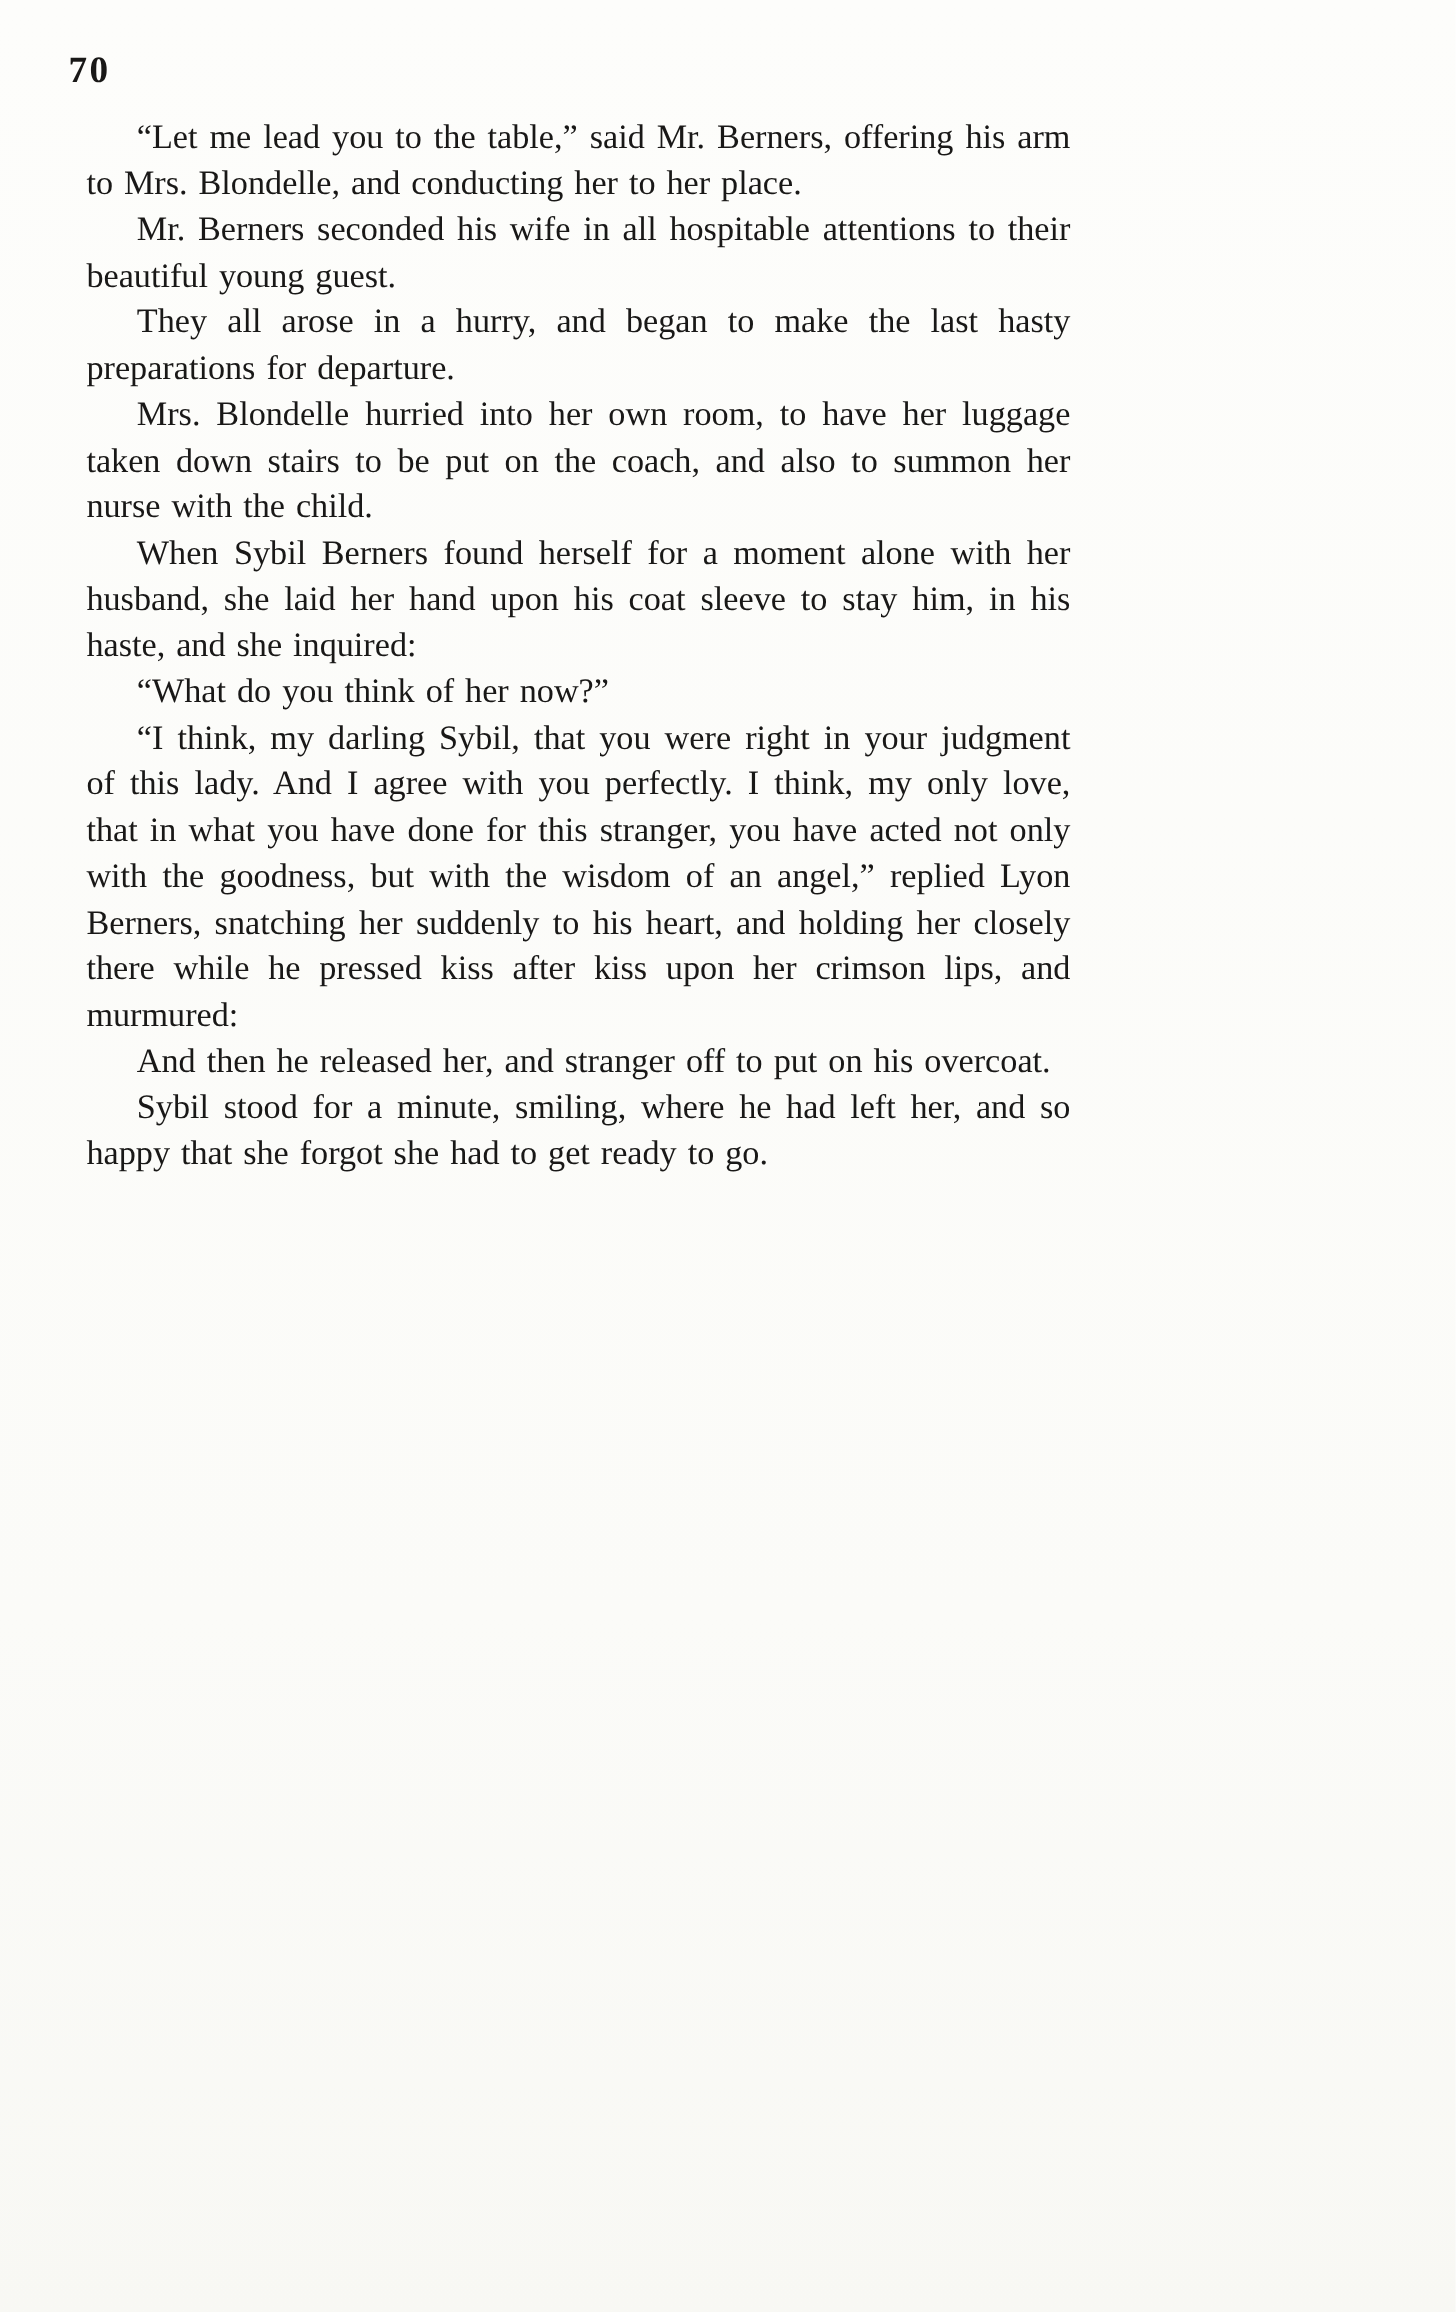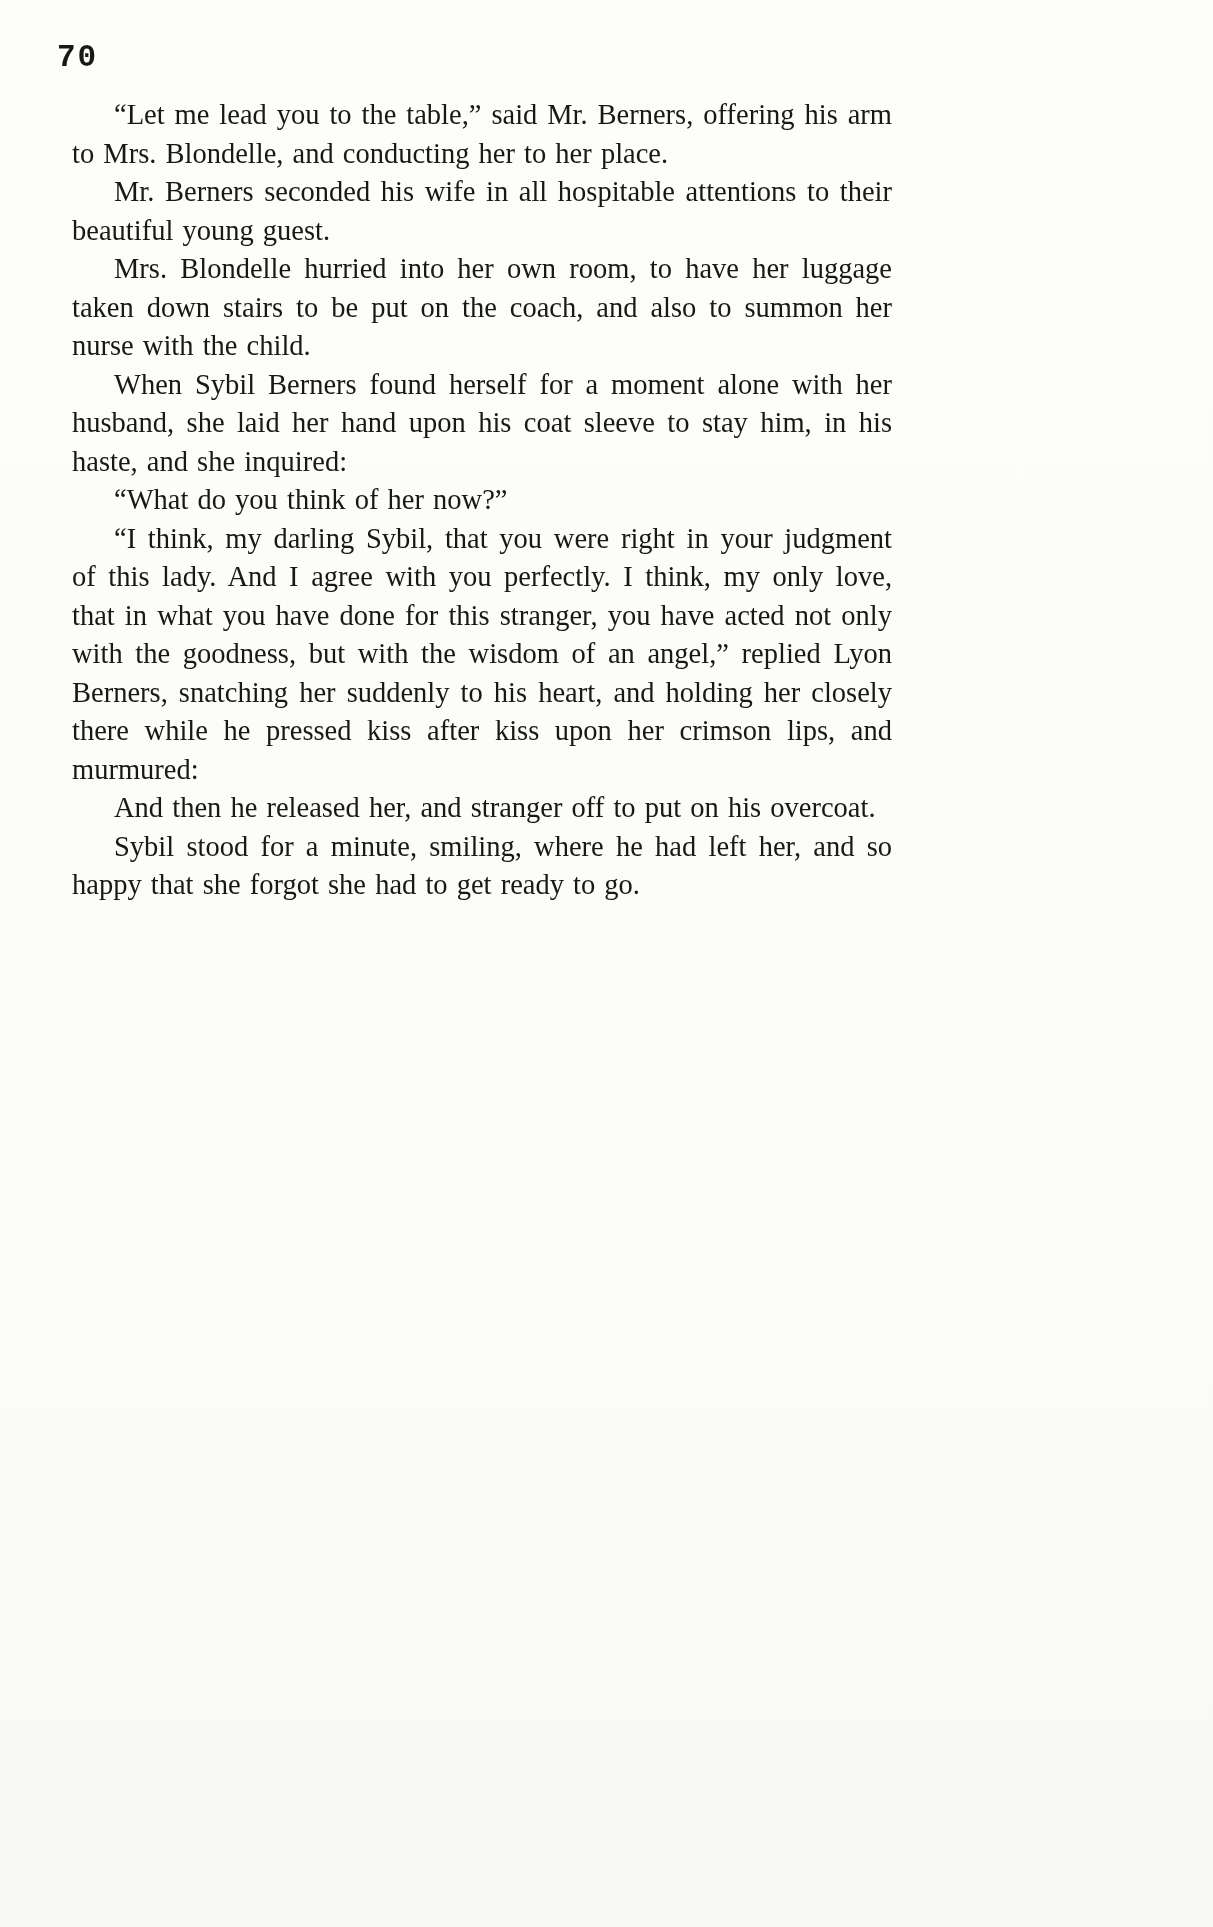--- a/index.html
+++ b/index.html
@@ -26,21 +26,20 @@
     width: 833px;
     height: 42px;
   }
   .page-number {
     position: absolute;
     left: 0;
     top: 0;
     font-size: 31px;
     font-weight: bold;
     letter-spacing: 2px;
-    font-family: Liberation Mono, monospace;
   }
   .running-title {
     display: block;
     text-align: center;
     font-size: 24px;
     font-weight: 600;
     letter-spacing: 0.45em;
     word-spacing: 1.1em;
     padding-top: 4px;
     white-space: nowrap;
@@ -65,20 +64,21 @@
 
 <div class="page">
 
   <header class="page-header">
     <span class="page-number">70</span>
   </header>
 
   <main class="text-block">
     <p>“Let me lead you to the table,” said Mr. Berners, offering his arm to Mrs. Blondelle, and conducting her to her place.</p>
     <p>Mr. Berners seconded his wife in all hospitable attentions to their beautiful young guest.</p>
+    <p>They all arose in a hurry, and began to make the last hasty preparations for departure.</p>
     <p>Mrs. Blondelle hurried into her own room, to have her luggage taken down stairs to be put on the coach, and also to summon her nurse with the child.</p>
     <p>When Sybil Berners found herself for a moment alone with her husband, she laid her hand upon his coat sleeve to stay him, in his haste, and she inquired:</p>
     <p>“What do you think of her now?”</p>
     <p>“I think, my darling Sybil, that you were right in your judgment of this lady.  And I agree with you perfectly.  I think, my only love, that in what you have done for this stranger, you have acted not only with the goodness, but with the wisdom of an angel,” replied Lyon Berners, snatching her suddenly to his heart, and holding her closely there while he pressed kiss after kiss upon her crimson lips, and murmured:</p>
     <p>And then he released her, and stranger off to put on his overcoat.</p>
     <p>Sybil stood for a minute, smiling, where he had left her, and so happy that she forgot she had to get ready to go.</p>
   </main>
 
 </div>
 

